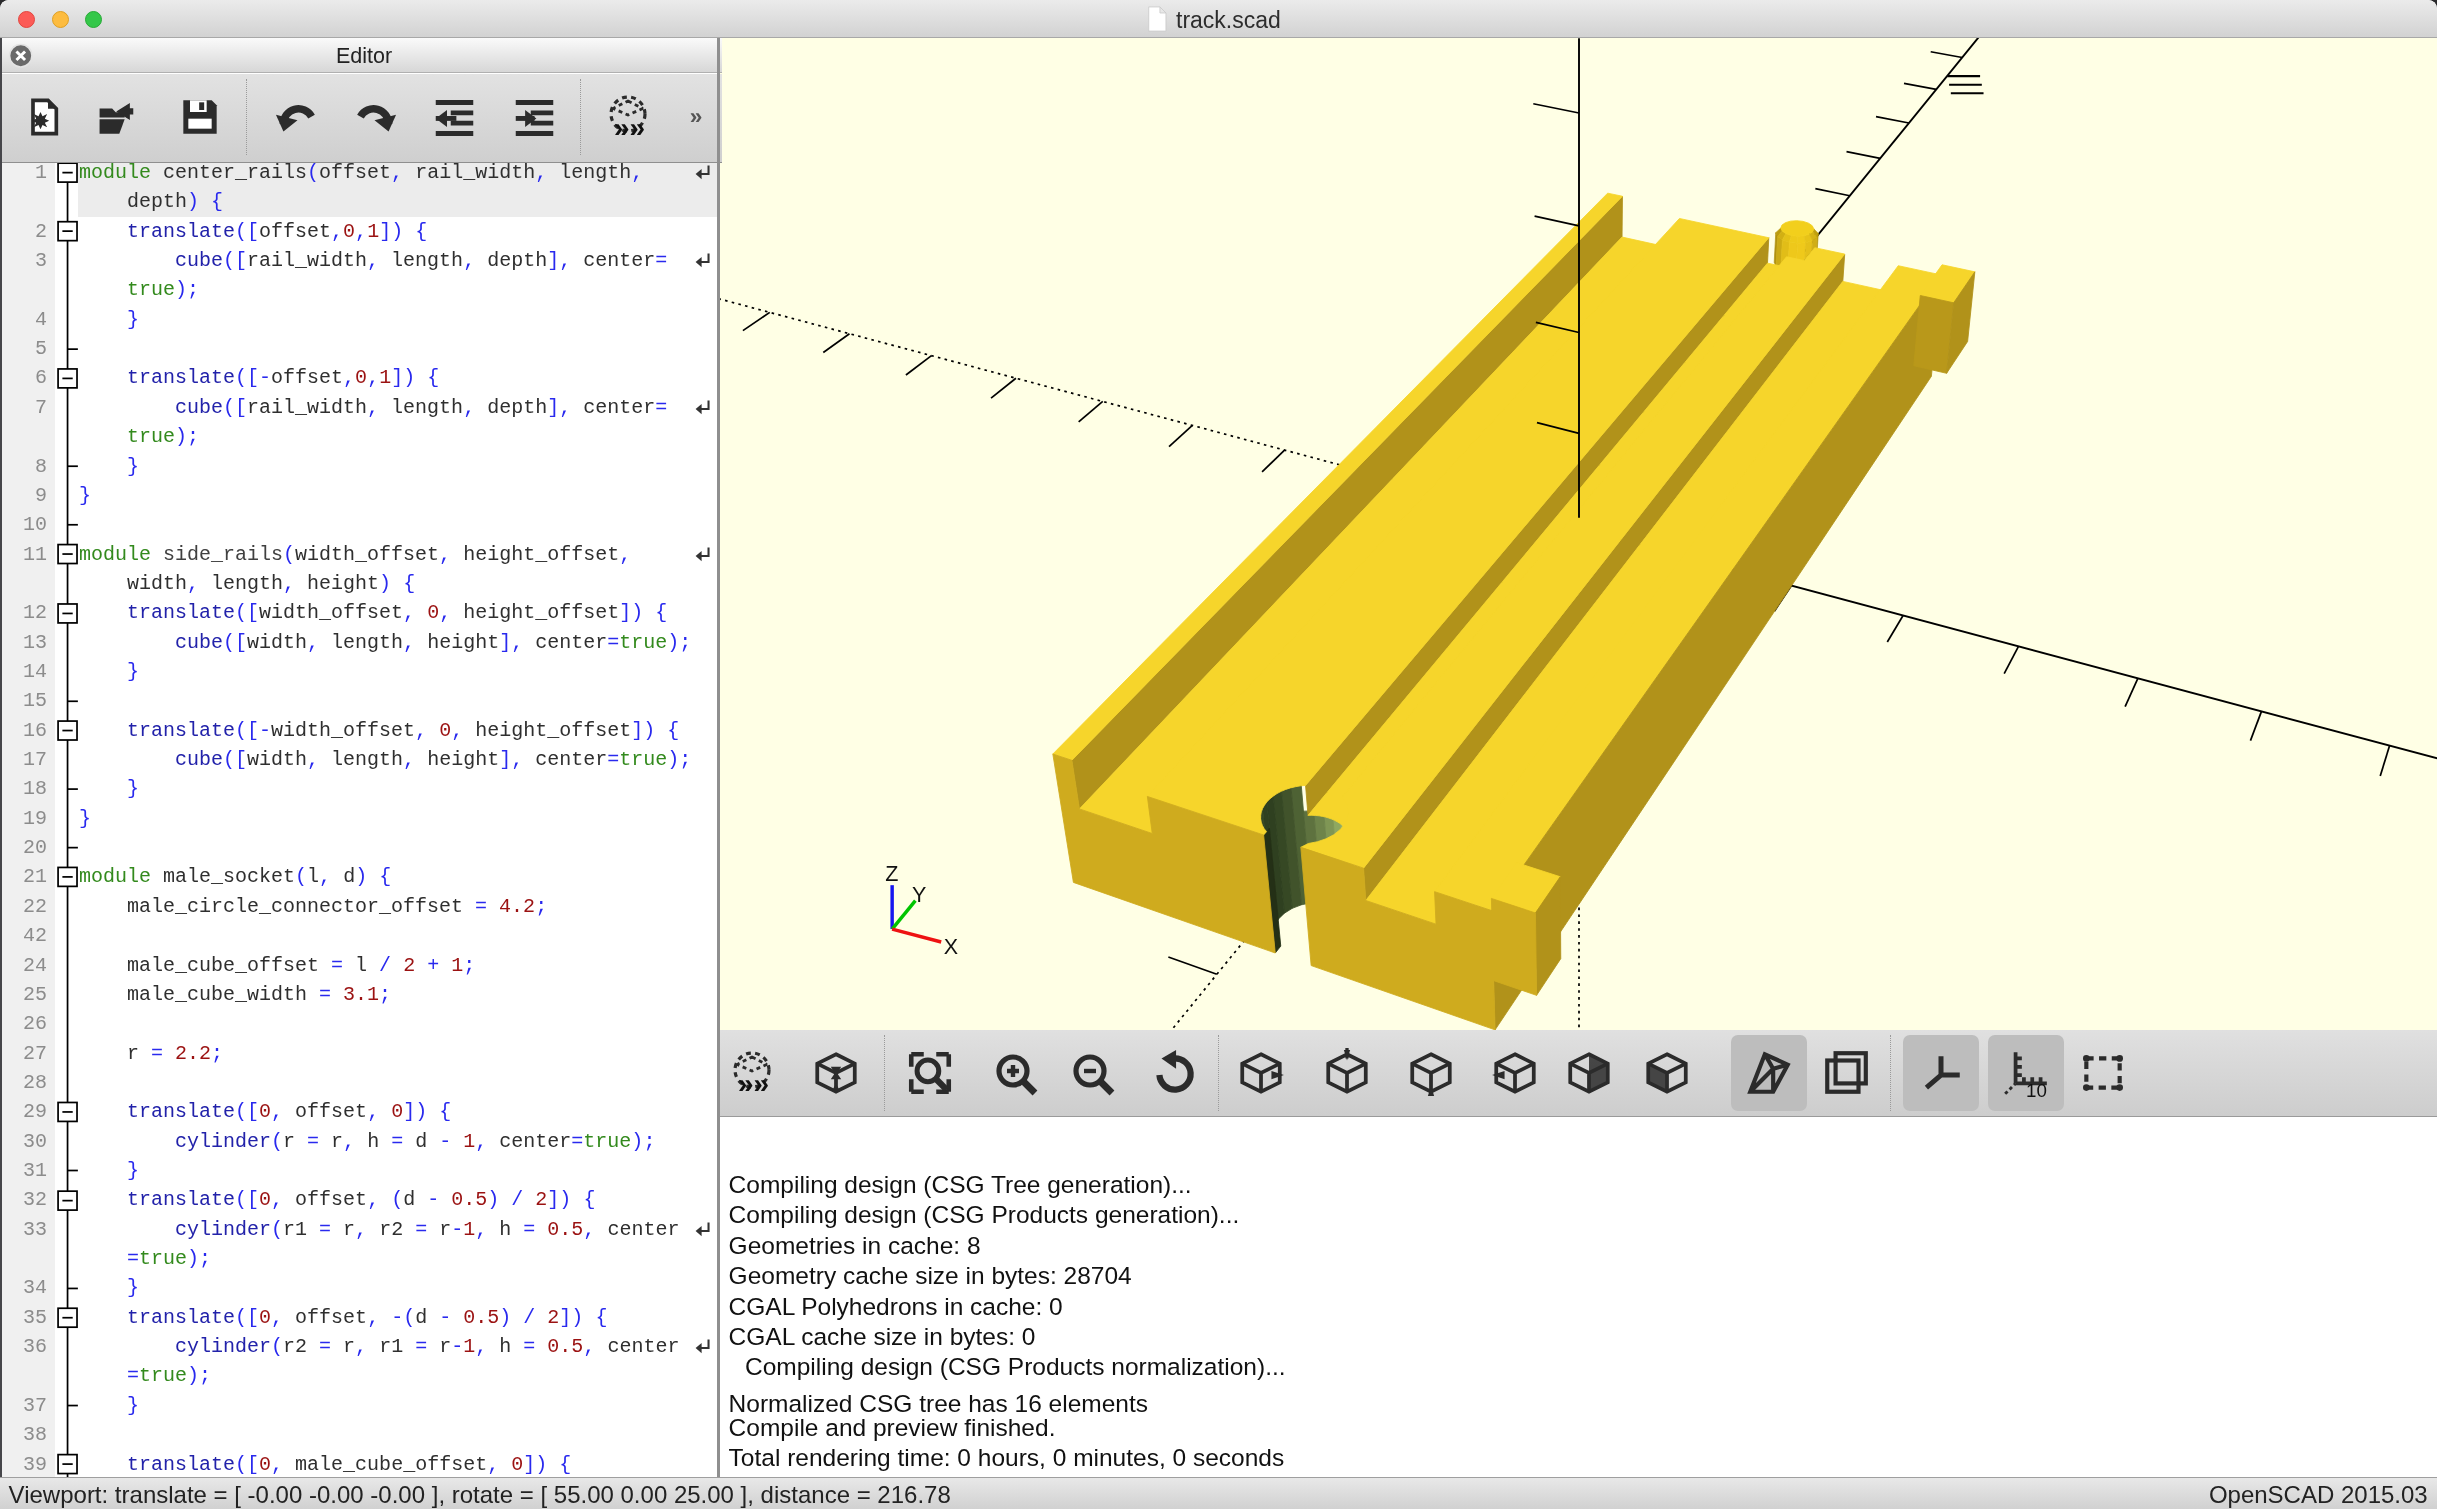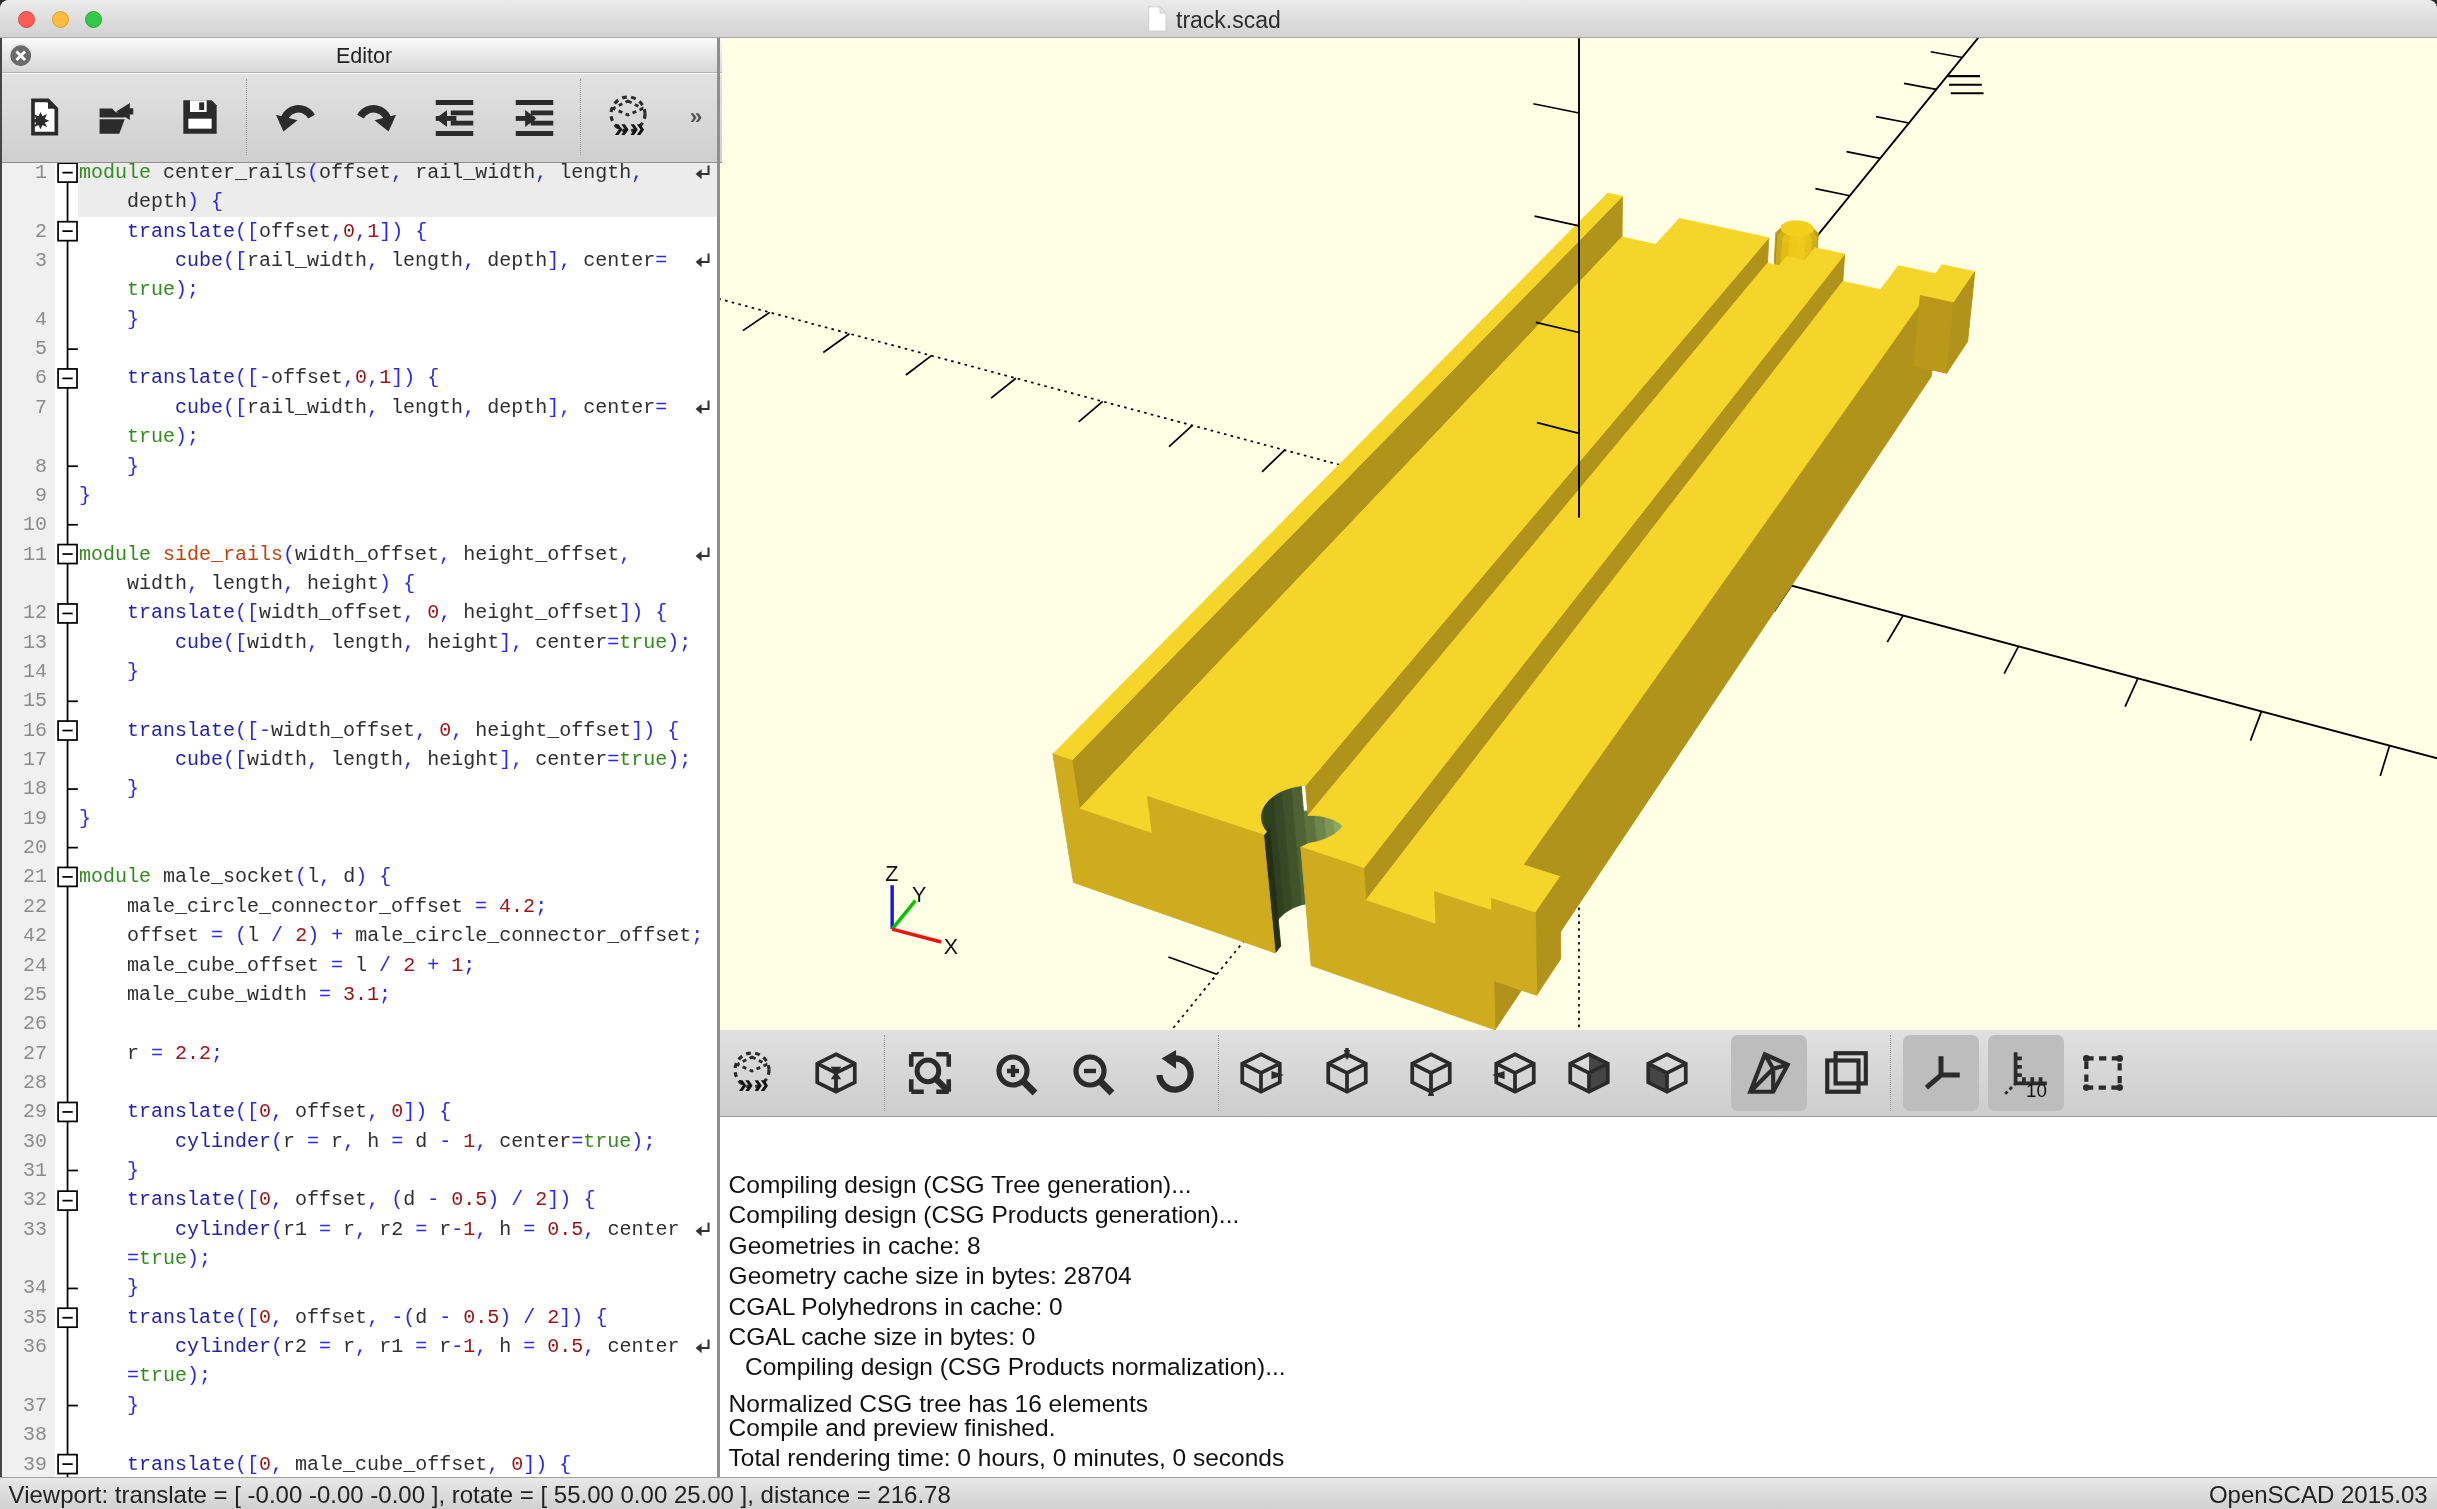--- a/index.html
+++ b/index.html
@@ -189,21 +189,21 @@
               <path d="M10 8 L3 14 L10 20 Z" fill="#333"></path>
             </svg>
           </div>
           <div class="cl" style="top:264px;left:125px"><i style="color:#338A1D">true</i><i style="color:#2929EE">)</i><i style="color:#2929EE">;</i></div>
           <div class="ln" style="top:294px">8</div>
           <div class="cl" style="top:294px;left:125px"><i style="color:#2929EE">}</i></div>
           <div class="ln" style="top:323px">9</div>
           <div class="cl" style="top:323px;left:77px"><i style="color:#2929EE">}</i></div>
           <div class="ln" style="top:352px">10</div>
           <div class="ln" style="top:382px">11</div>
-          <div class="cl" style="top:382px;left:77px"><i style="color:#338A1D">module</i> <i style="color:#c2410c">side_rails</i><i style="color:#2929EE">(</i><i style="color:#2F2F2F">width_offset</i><i style="color:#2929EE">,</i> <i style="color:#2F2F2F">height_offset</i><i style="color:#2929EE">,</i></div>
+          <div class="cl" style="top:382px;left:77px"><i style="color:#338A1D">module</i> <i style="color:#404040">side_rails</i><i style="color:#2929EE">(</i><i style="color:#2F2F2F">width_offset</i><i style="color:#2929EE">,</i> <i style="color:#2F2F2F">height_offset</i><i style="color:#2929EE">,</i></div>
           <div style="position:absolute;top:382px;left:689px;width:26px;height:29px">
             <svg width="19" height="20.7" viewBox="0 0 22 24" style="position:absolute;right:5.2px;top:4.3px">
               <path d="M18 4 V14 H7" stroke="#333" stroke-width="2.4" fill="none"></path>
               <path d="M10 8 L3 14 L10 20 Z" fill="#333"></path>
             </svg>
           </div>
           <div class="cl" style="top:411px;left:125px"><i style="color:#2F2F2F">width</i><i style="color:#2929EE">,</i> <i style="color:#2F2F2F">length</i><i style="color:#2929EE">,</i> <i style="color:#2F2F2F">height</i><i style="color:#2929EE">)</i> <i style="color:#2929EE">{</i></div>
           <div class="ln" style="top:440px">12</div>
           <div class="cl" style="top:440px;left:125px"><i style="color:#2222AA">translate</i><i style="color:#2929EE">(</i><i style="color:#2929EE">[</i><i style="color:#2F2F2F">width_offset</i><i style="color:#2929EE">,</i> <i style="color:#9B1212">0</i><i style="color:#2929EE">,</i> <i style="color:#2F2F2F">height_offset</i><i style="color:#2929EE">]</i><i style="color:#2929EE">)</i> <i style="color:#2929EE">{</i></div>
           <div class="ln" style="top:470px">13</div>
@@ -218,21 +218,20 @@
           <div class="ln" style="top:616px">18</div>
           <div class="cl" style="top:616px;left:125px"><i style="color:#2929EE">}</i></div>
           <div class="ln" style="top:646px">19</div>
           <div class="cl" style="top:646px;left:77px"><i style="color:#2929EE">}</i></div>
           <div class="ln" style="top:675px">20</div>
           <div class="ln" style="top:704px">21</div>
           <div class="cl" style="top:704px;left:77px"><i style="color:#338A1D">module</i> <i style="color:#2F2F2F">male_socket</i><i style="color:#2929EE">(</i><i style="color:#2F2F2F">l</i><i style="color:#2929EE">,</i> <i style="color:#2F2F2F">d</i><i style="color:#2929EE">)</i> <i style="color:#2929EE">{</i></div>
           <div class="ln" style="top:734px">22</div>
           <div class="cl" style="top:734px;left:125px"><i style="color:#2F2F2F">male_circle_connector_offset</i> <i style="color:#2929EE">=</i> <i style="color:#9B1212">4.2</i><i style="color:#2929EE">;</i></div>
           <div class="ln" style="top:763px">42</div>
-          <div class="cl" style="top:763px;left:125px"><i style="color:#2F2F2F">offset</i> <i style="color:#2929EE">=</i> <i style="color:#2929EE">(</i><i style="color:#2F2F2F">l</i> <i style="color:#2929EE">/</i> <i style="color:#9B1212">2</i><i style="color:#2929EE">)</i> <i style="color:#2929EE">+</i> <i style="color:#2F2F2F">male_circle_connector_offset</i><i style="color:#2929EE">;</i></div>
           <div class="ln" style="top:793px">24</div>
           <div class="cl" style="top:793px;left:125px"><i style="color:#2F2F2F">male_cube_offset</i> <i style="color:#2929EE">=</i> <i style="color:#2F2F2F">l</i> <i style="color:#2929EE">/</i> <i style="color:#9B1212">2</i> <i style="color:#2929EE">+</i> <i style="color:#9B1212">1</i><i style="color:#2929EE">;</i></div>
           <div class="ln" style="top:822px">25</div>
           <div class="cl" style="top:822px;left:125px"><i style="color:#2F2F2F">male_cube_width</i> <i style="color:#2929EE">=</i> <i style="color:#9B1212">3.1</i><i style="color:#2929EE">;</i></div>
           <div class="ln" style="top:851px">26</div>
           <div class="ln" style="top:881px">27</div>
           <div class="cl" style="top:881px;left:125px"><i style="color:#2F2F2F">r</i> <i style="color:#2929EE">=</i> <i style="color:#9B1212">2.2</i><i style="color:#2929EE">;</i></div>
           <div class="ln" style="top:910px">28</div>
           <div class="ln" style="top:939px">29</div>
           <div class="cl" style="top:939px;left:125px"><i style="color:#2222AA">translate</i><i style="color:#2929EE">(</i><i style="color:#2929EE">[</i><i style="color:#9B1212">0</i><i style="color:#2929EE">,</i> <i style="color:#2F2F2F">offset</i><i style="color:#2929EE">,</i> <i style="color:#9B1212">0</i><i style="color:#2929EE">]</i><i style="color:#2929EE">)</i> <i style="color:#2929EE">{</i></div>

